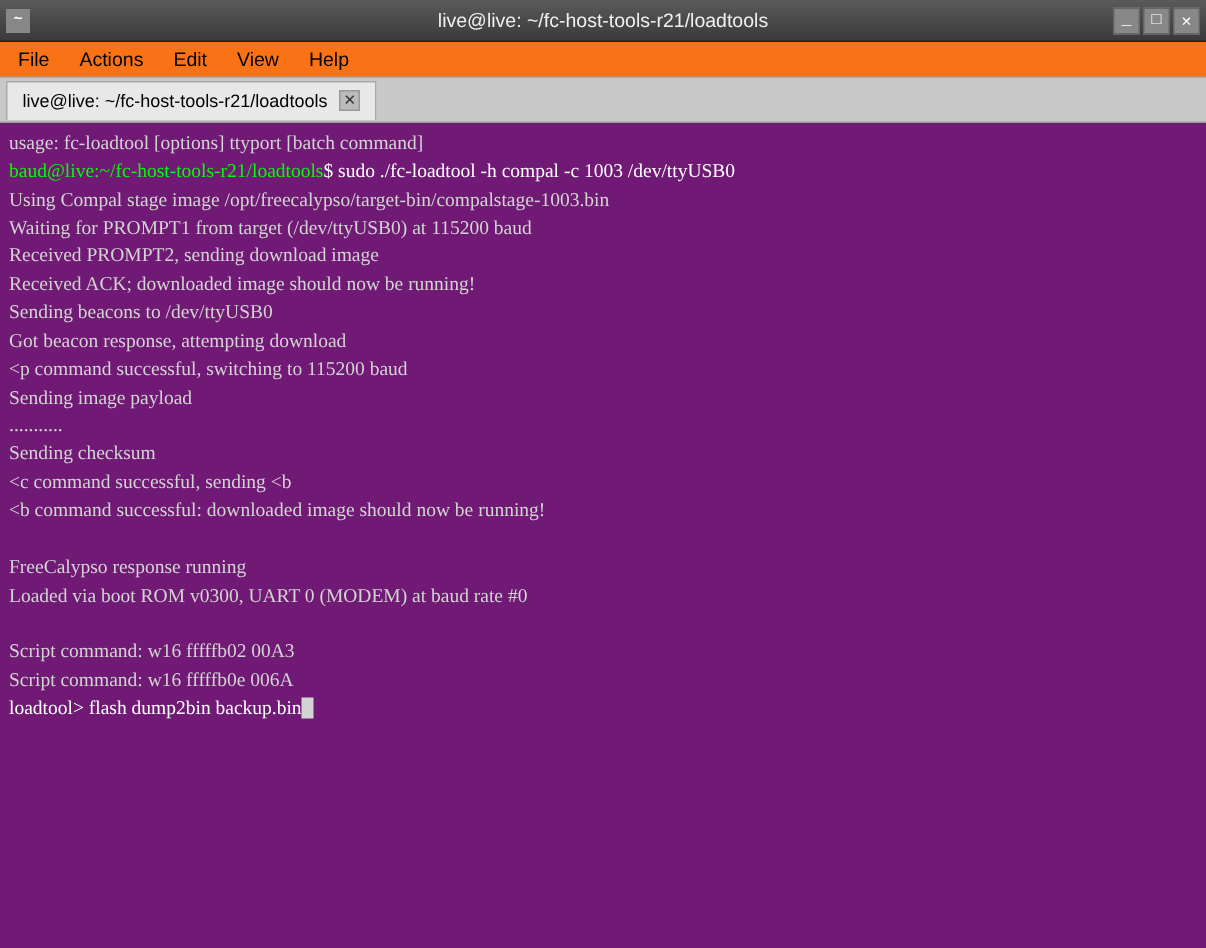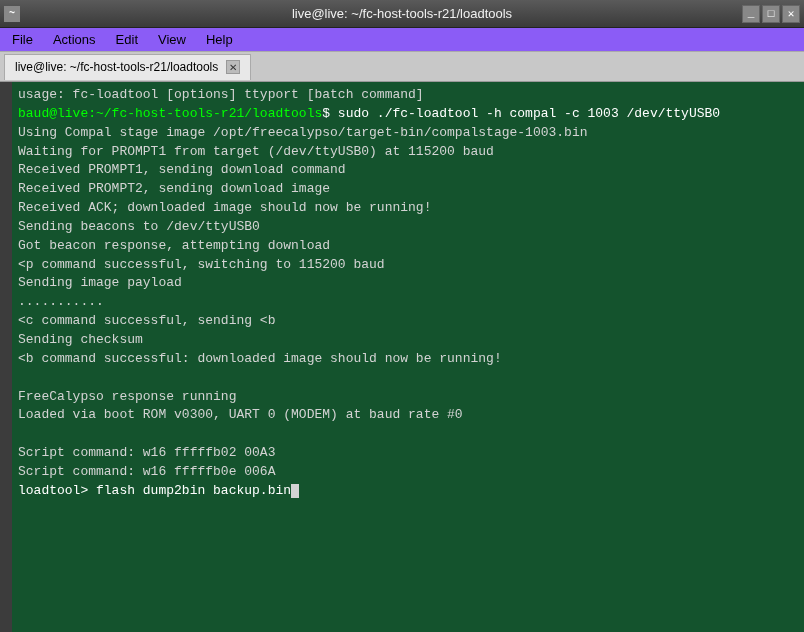--- a/index.html
+++ b/index.html
@@ -61,21 +61,21 @@
       color: #fff;
       font-size: 11px;
       cursor: pointer;
       display: flex;
       align-items: center;
       justify-content: center;
     }
 
     
     .menu-bar {
-      background: #8b5cf6;
+      background: #f97316;
       height: 24px;
       display: flex;
       align-items: center;
       padding: 0 4px;
       gap: 4px;
       border-bottom: 1px solid #aaa;
     }
     .menu-item {
       font-family: sans-serif;
       font-size: 13px;
@@ -114,31 +114,30 @@
       display: flex;
       align-items: center;
       justify-content: center;
       font-size: 10px;
       cursor: pointer;
       color: #333;
     }
 
     
     .terminal {
-      background: #14532d;
+      background: #701a75;
       color: #d3d3d3;
       padding: 4px 6px;
       height: calc(632px - 28px - 24px - 30px);
       overflow-y: auto;
       overflow-x: hidden;
-      font-family: Liberation Mono, monospace;
+      font-family: Liberation Serif, serif;
       font-size: 13px;
       line-height: 1.45;
       position: relative;
-      margin-left: 12px;
     }
     .terminal::-webkit-scrollbar {
       width: 12px;
     }
     .terminal::-webkit-scrollbar-track {
       background: #3c3c3c;
     }
     .terminal::-webkit-scrollbar-thumb {
       background: #888;
       border: 1px solid #666;
@@ -189,30 +188,29 @@
     <span>live@live: ~/fc-host-tools-r21/loadtools</span>
     <div class="tab-close">✕</div>
   </div>
 </div>
 
 <div class="terminal" id="terminal-content">
 <div class="line">usage: fc-loadtool [options] ttyport [batch command]</div>
     <div class="line"><span class="green">baud@live:~/fc-host-tools-r21/loadtools</span><span class="white">$ sudo ./fc-loadtool -h compal -c 1003 /dev/ttyUSB0</span></div>
     <div class="line">Using Compal stage image /opt/freecalypso/target-bin/compalstage-1003.bin</div>
     <div class="line">Waiting for PROMPT1 from target (/dev/ttyUSB0) at 115200 baud</div>
-    <div class="line">Received PROMPT1, sending download command</div>
     <div class="line">Received PROMPT2, sending download image</div>
     <div class="line">Received ACK; downloaded image should now be running!</div>
     <div class="line">Sending beacons to /dev/ttyUSB0</div>
     <div class="line">Got beacon response, attempting download</div>
     <div class="line">&lt;p command successful, switching to 115200 baud</div>
     <div class="line">Sending image payload</div>
     <div class="line">...........</div>
+    <div class="line">Sending checksum</div>
     <div class="line">&lt;c command successful, sending &lt;b</div>
-    <div class="line">Sending checksum</div>
     <div class="line">&lt;b command successful: downloaded image should now be running!</div>
     <div class="line">&nbsp;</div>
     <div class="line">FreeCalypso response running</div>
     <div class="line">Loaded via boot ROM v0300, UART 0 (MODEM) at baud rate #0</div>
     <div class="line">&nbsp;</div>
     <div class="line">Script command: w16 fffffb02 00A3</div>
     <div class="line">Script command: w16 fffffb0e 006A</div>
     <div class="line"><span class="white">loadtool&gt; </span><span class="white">flash dump2bin backup.bin</span><span class="cursor"></span></div>
   </div>
 

